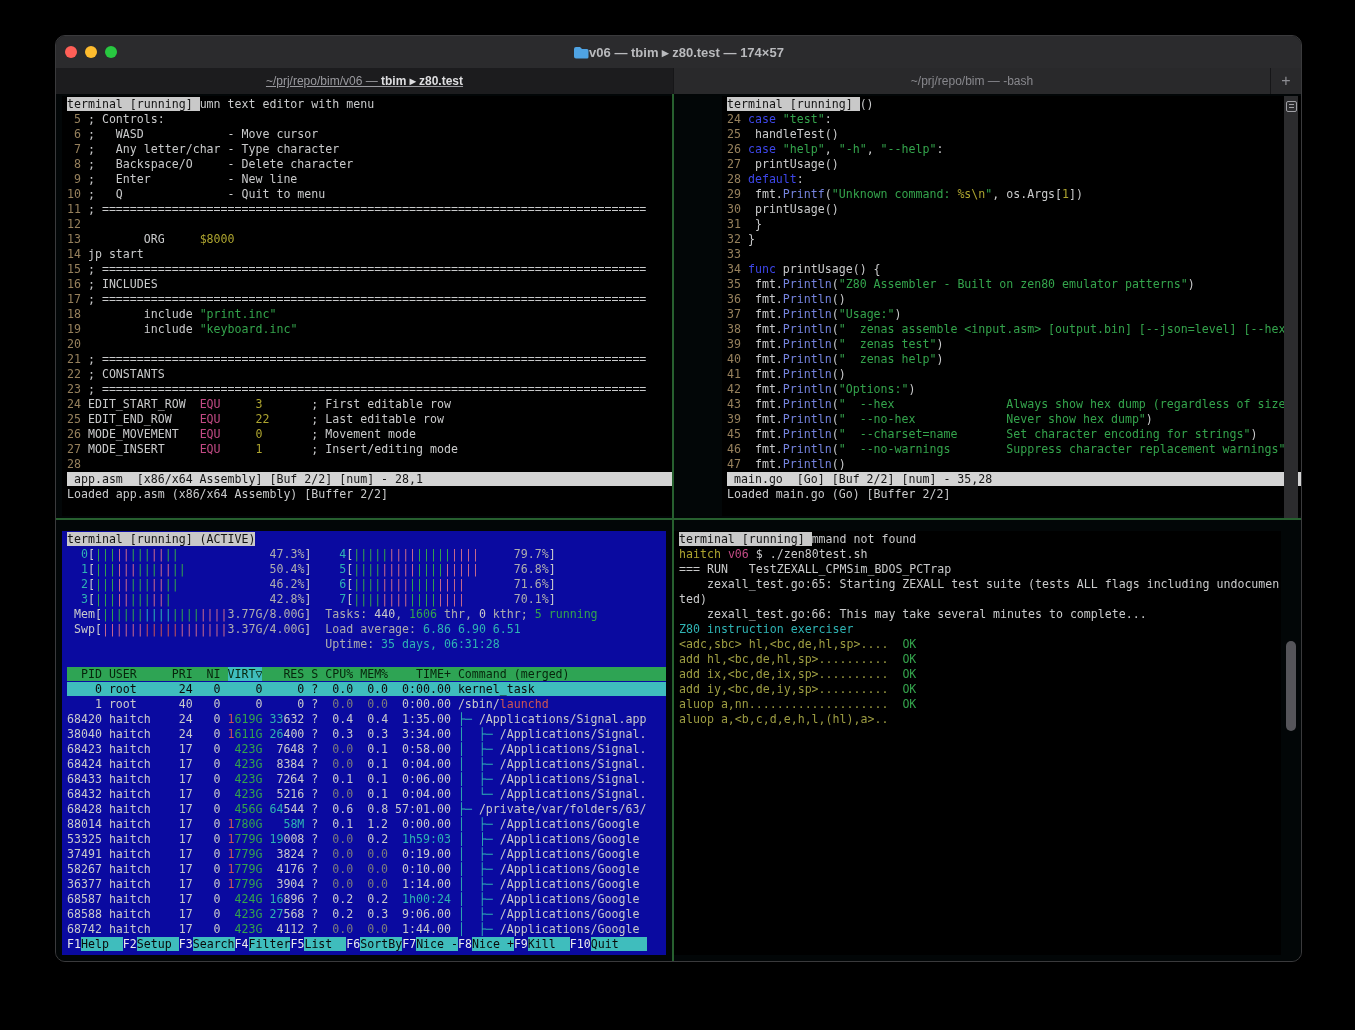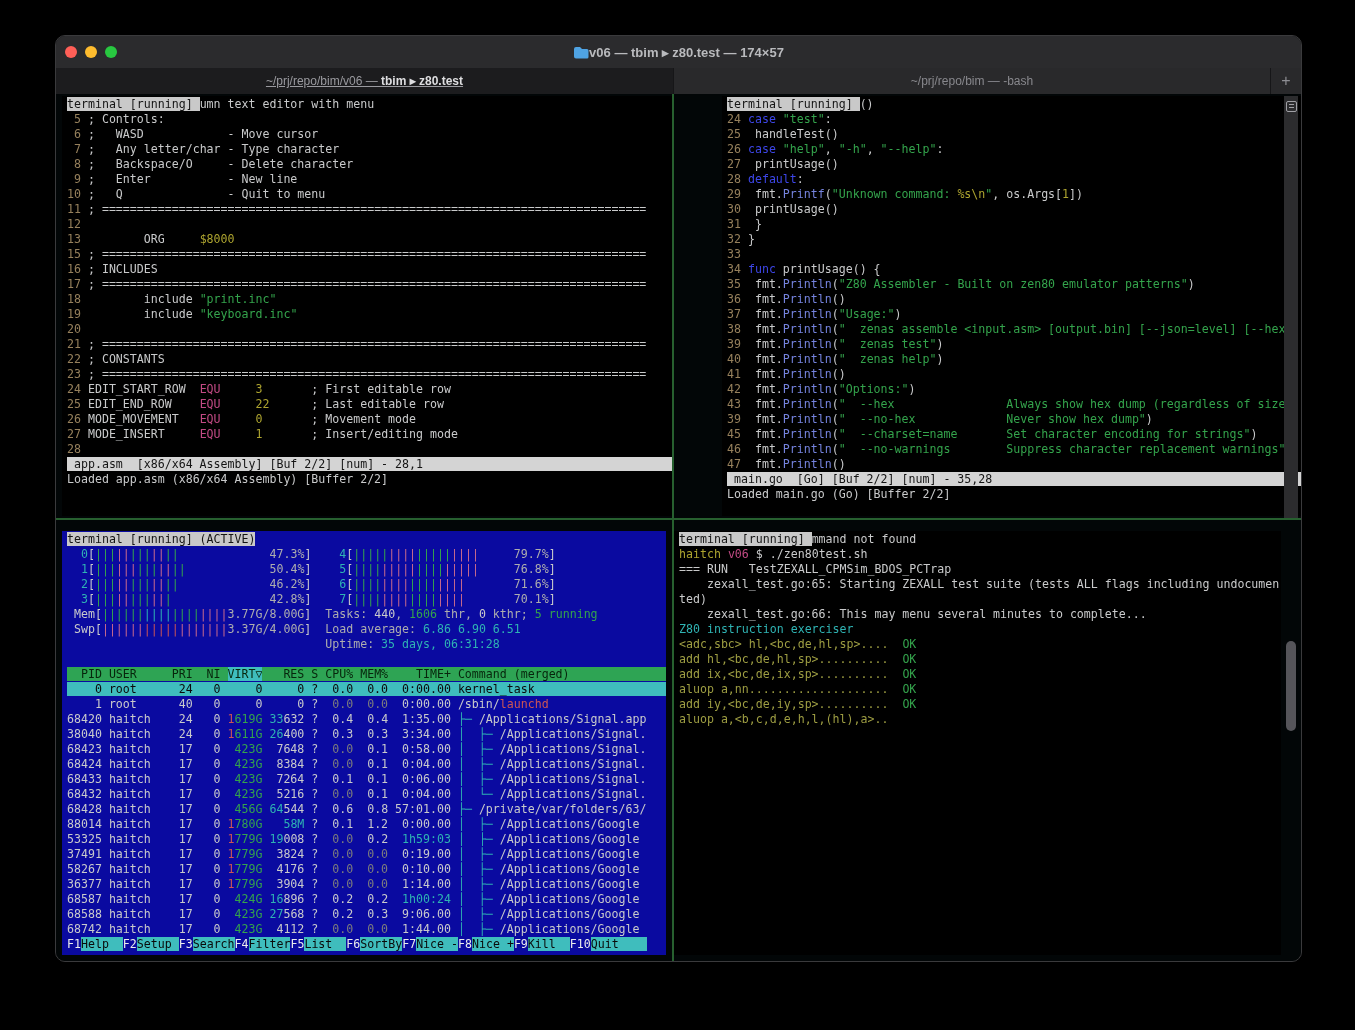--- a/index.html
+++ b/index.html
@@ -80,20 +80,21 @@
         <div class="tl"><span class="s-rev">terminal [running] </span><span class="s-w">umn text editor with menu</span></div>
         <div class="tl"><span class="s-ln"> 5</span><span class="s-w"> ; Controls:</span></div>
         <div class="tl"><span class="s-ln"> 6</span><span class="s-w"> ;   WASD            - Move cursor</span></div>
         <div class="tl"><span class="s-ln"> 7</span><span class="s-w"> ;   Any letter/char - Type character</span></div>
         <div class="tl"><span class="s-ln"> 8</span><span class="s-w"> ;   Backspace/O     - Delete character</span></div>
         <div class="tl"><span class="s-ln"> 9</span><span class="s-w"> ;   Enter           - New line</span></div>
         <div class="tl"><span class="s-ln">10</span><span class="s-w"> ;   Q               - Quit to menu</span></div>
         <div class="tl"><span class="s-ln">11</span><span class="s-w"> ; ==============================================================================</span></div>
         <div class="tl"><span class="s-ln">12</span></div>
         <div class="tl"><span class="s-ln">13</span><span class="s-w">         ORG     </span><span class="s-yel">$8000</span></div>
+        <div class="tl"><span class="s-ln">14</span><span class="s-w"> jp start</span></div>
         <div class="tl"><span class="s-ln">15</span><span class="s-w"> ; ==============================================================================</span></div>
         <div class="tl"><span class="s-ln">16</span><span class="s-w"> ; INCLUDES</span></div>
         <div class="tl"><span class="s-ln">17</span><span class="s-w"> ; ==============================================================================</span></div>
         <div class="tl"><span class="s-ln">18</span><span class="s-w">         include </span><span class="s-grn">"print.inc"</span></div>
         <div class="tl"><span class="s-ln">19</span><span class="s-w">         include </span><span class="s-grn">"keyboard.inc"</span></div>
         <div class="tl"><span class="s-ln">20</span></div>
         <div class="tl"><span class="s-ln">21</span><span class="s-w"> ; ==============================================================================</span></div>
         <div class="tl"><span class="s-ln">22</span><span class="s-w"> ; CONSTANTS</span></div>
         <div class="tl"><span class="s-ln">23</span><span class="s-w"> ; ==============================================================================</span></div>
         <div class="tl"><span class="s-ln">24</span><span class="s-w"> EDIT_START_ROW  </span><span class="s-mag">EQU</span><span class="s-w">     </span><span class="s-yel">3</span><span class="s-w">       ; First editable row</span></div>
@@ -162,27 +163,27 @@
         <div class="tl"><span class="s-w">68588 haitch    17   0 </span><span class="s-grn"> 423G</span><span class="s-w"> </span><span class="s-cyn">27</span><span class="s-w">568 ?  0.2  0.3  9:06.00 </span><span class="s-cyn">│  ├─ </span><span class="s-w">/Applications/Google</span></div>
         <div class="tl"><span class="s-w">68742 haitch    17   0 </span><span class="s-grn"> 423G</span><span class="s-w">  4112 ? </span><span class="s-dim"> 0.0  0.0</span><span class="s-w">  1:44.00 </span><span class="s-cyn">│  ├─ </span><span class="s-w">/Applications/Google</span></div>
         <div class="tl"><span class="s-fN">F1</span><span class="s-fK">Help  </span><span class="s-fN">F2</span><span class="s-fK">Setup </span><span class="s-fN">F3</span><span class="s-fK">Search</span><span class="s-fN">F4</span><span class="s-fK">Filter</span><span class="s-fN">F5</span><span class="s-fK">List  </span><span class="s-fN">F6</span><span class="s-fK">SortBy</span><span class="s-fN">F7</span><span class="s-fK">Nice -</span><span class="s-fN">F8</span><span class="s-fK">Nice +</span><span class="s-fN">F9</span><span class="s-fK">Kill  </span><span class="s-fN">F10</span><span class="s-fK">Quit    </span></div>
       </div>
     <div class="pane pane-br">
         <div class="tl"><span class="s-rev">terminal [running] </span><span class="s-w">mmand not found</span></div>
         <div class="tl"><span class="s-yel">haitch</span><span class="s-w"> </span><span class="s-mag">v06</span><span class="s-w"> $ ./zen80test.sh</span></div>
         <div class="tl"><span class="s-w">=== RUN   TestZEXALL_CPMSim_BDOS_PCTrap</span></div>
         <div class="tl"><span class="s-w">    zexall_test.go:65: Starting ZEXALL test suite (tests ALL flags including undocumen</span></div>
         <div class="tl"><span class="s-w">ted)</span></div>
-        <div class="tl"><span class="s-w">    zexall_test.go:66: This may menu several minutes to complete...</span></div>
+        <div class="tl"><span class="s-w">    zexall_test.go:66: This may take several minutes to complete...</span></div>
         <div class="tl"><span class="s-cyn">Z80 instruction exerciser</span></div>
         <div class="tl"><span class="s-oli">&lt;adc,sbc&gt; hl,&lt;bc,de,hl,sp&gt;....</span><span class="s-w">  </span><span class="s-grn">OK</span></div>
         <div class="tl"><span class="s-oli">add hl,&lt;bc,de,hl,sp&gt;..........</span><span class="s-w">  </span><span class="s-grn">OK</span></div>
         <div class="tl"><span class="s-oli">add ix,&lt;bc,de,ix,sp&gt;..........</span><span class="s-w">  </span><span class="s-grn">OK</span></div>
+        <div class="tl"><span class="s-oli">add iy,&lt;bc,de,iy,sp&gt;..........</span><span class="s-w">  </span><span class="s-grn">OK</span></div>
         <div class="tl"><span class="s-oli">aluop a,nn....................</span><span class="s-w">  </span><span class="s-grn">OK</span></div>
-        <div class="tl"><span class="s-oli">add iy,&lt;bc,de,iy,sp&gt;..........</span><span class="s-w">  </span><span class="s-grn">OK</span></div>
         <div class="tl"><span class="s-oli">aluop a,&lt;b,c,d,e,h,l,(hl),a&gt;..</span></div>
       </div>
     <div class="vdiv"></div>
     <div class="hdiv"></div>
     <div class="sbtrack">
       <span class="sbicon"></span>
     </div>
     <div class="sbthumb"></div>
   </div>
 </div>

